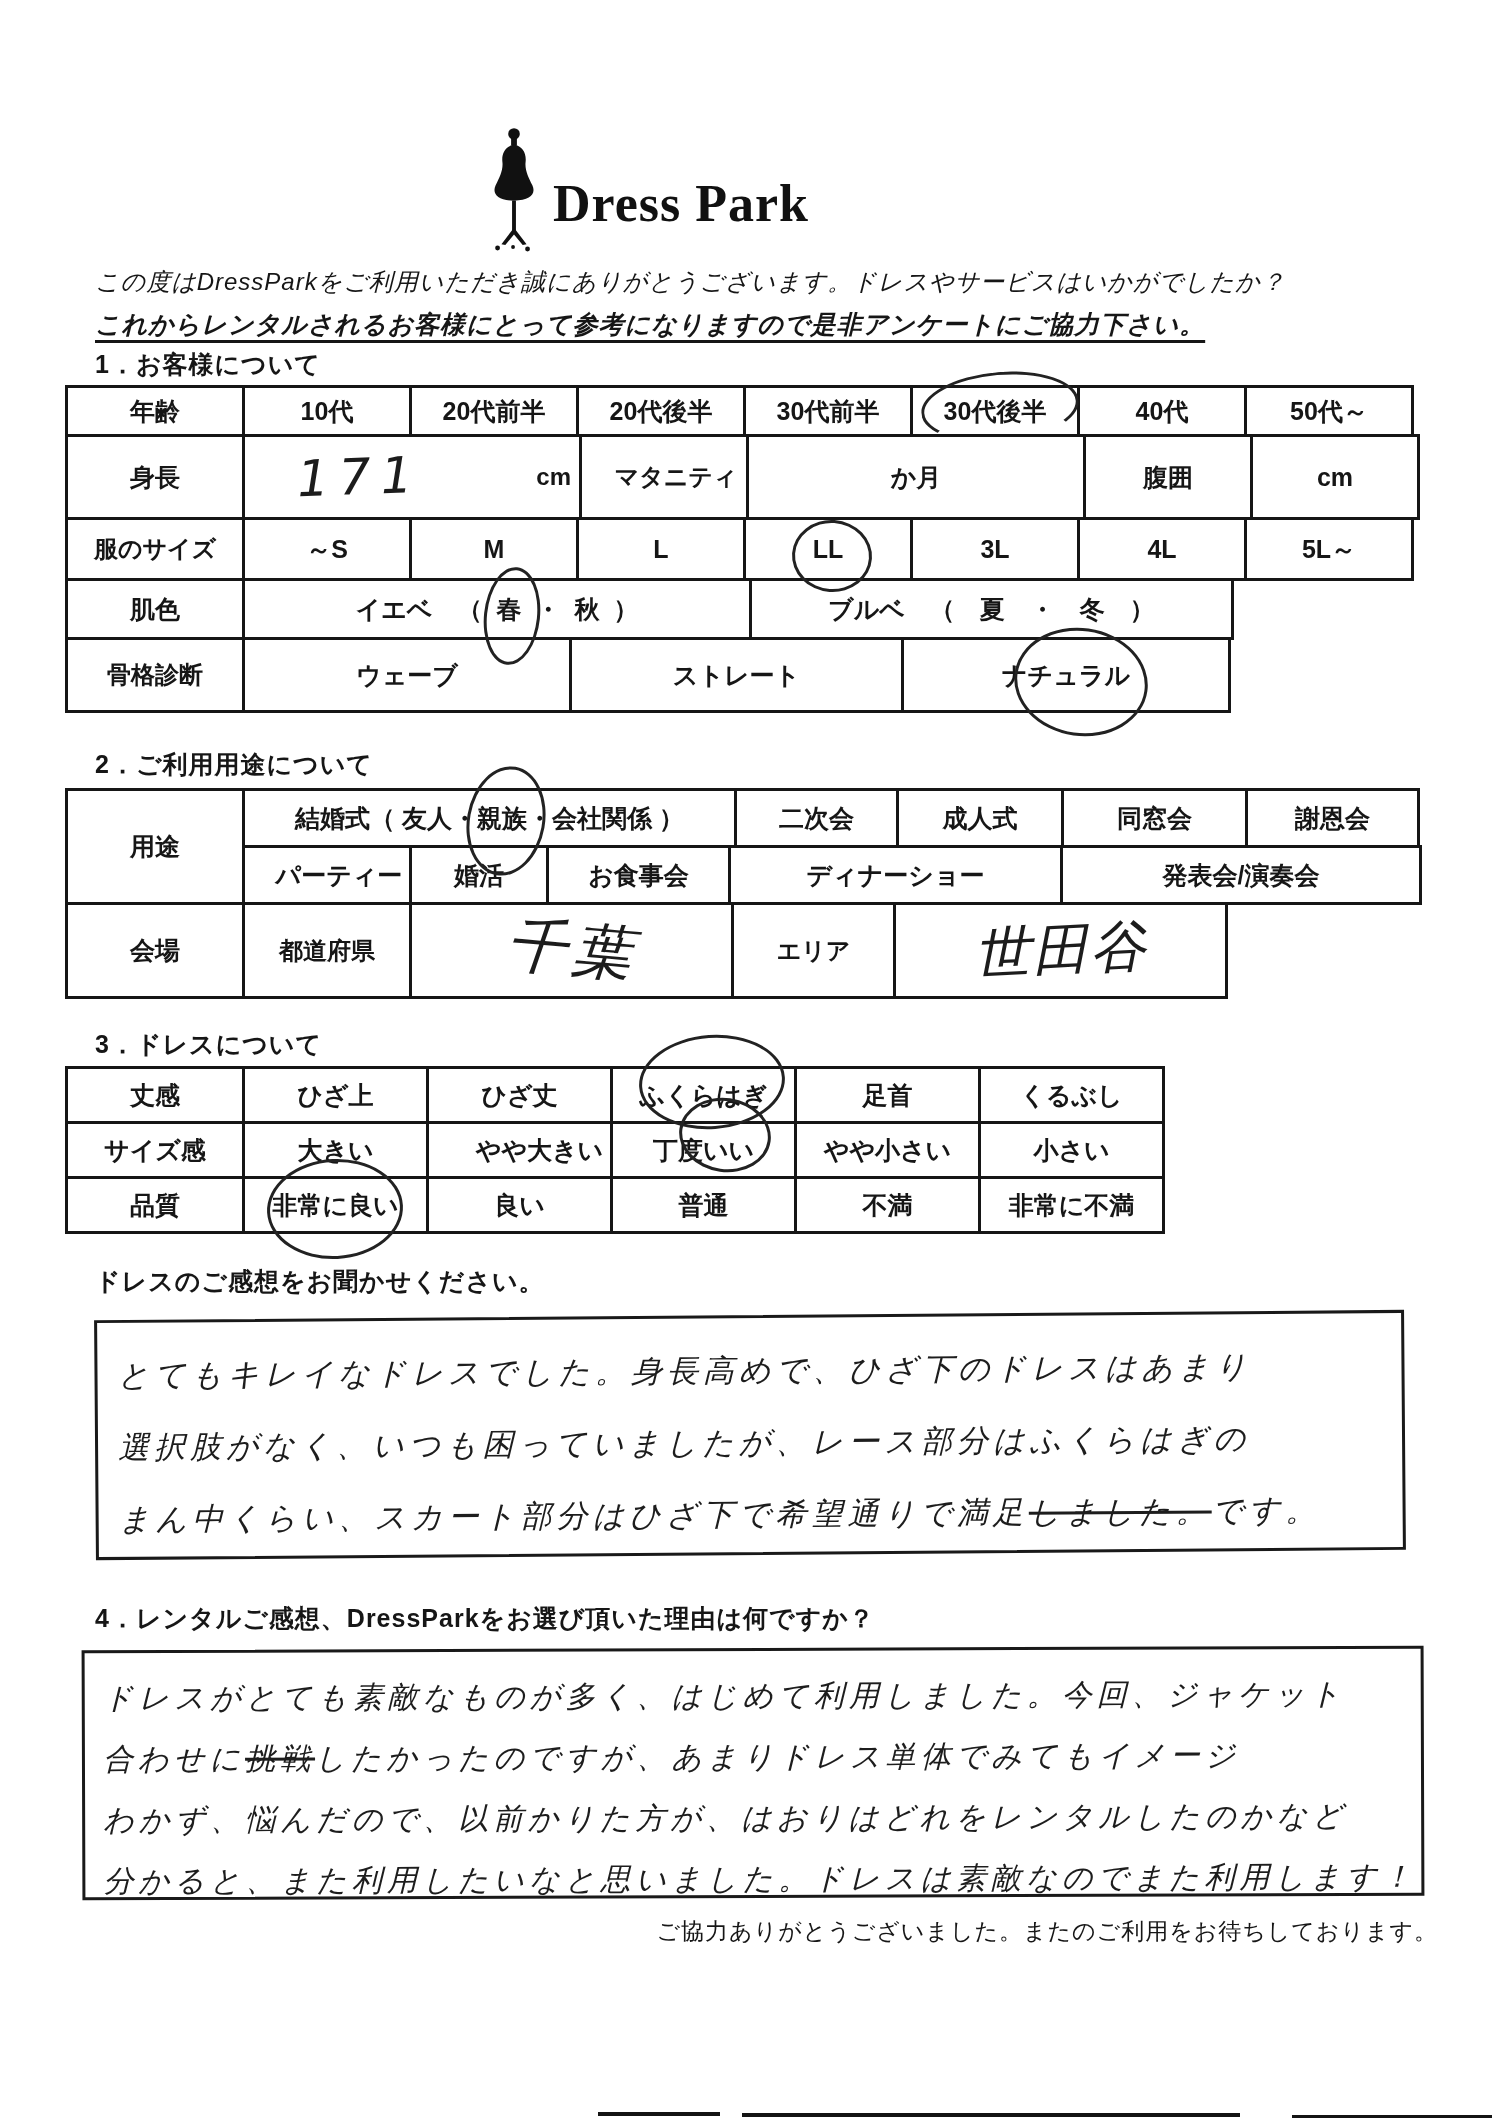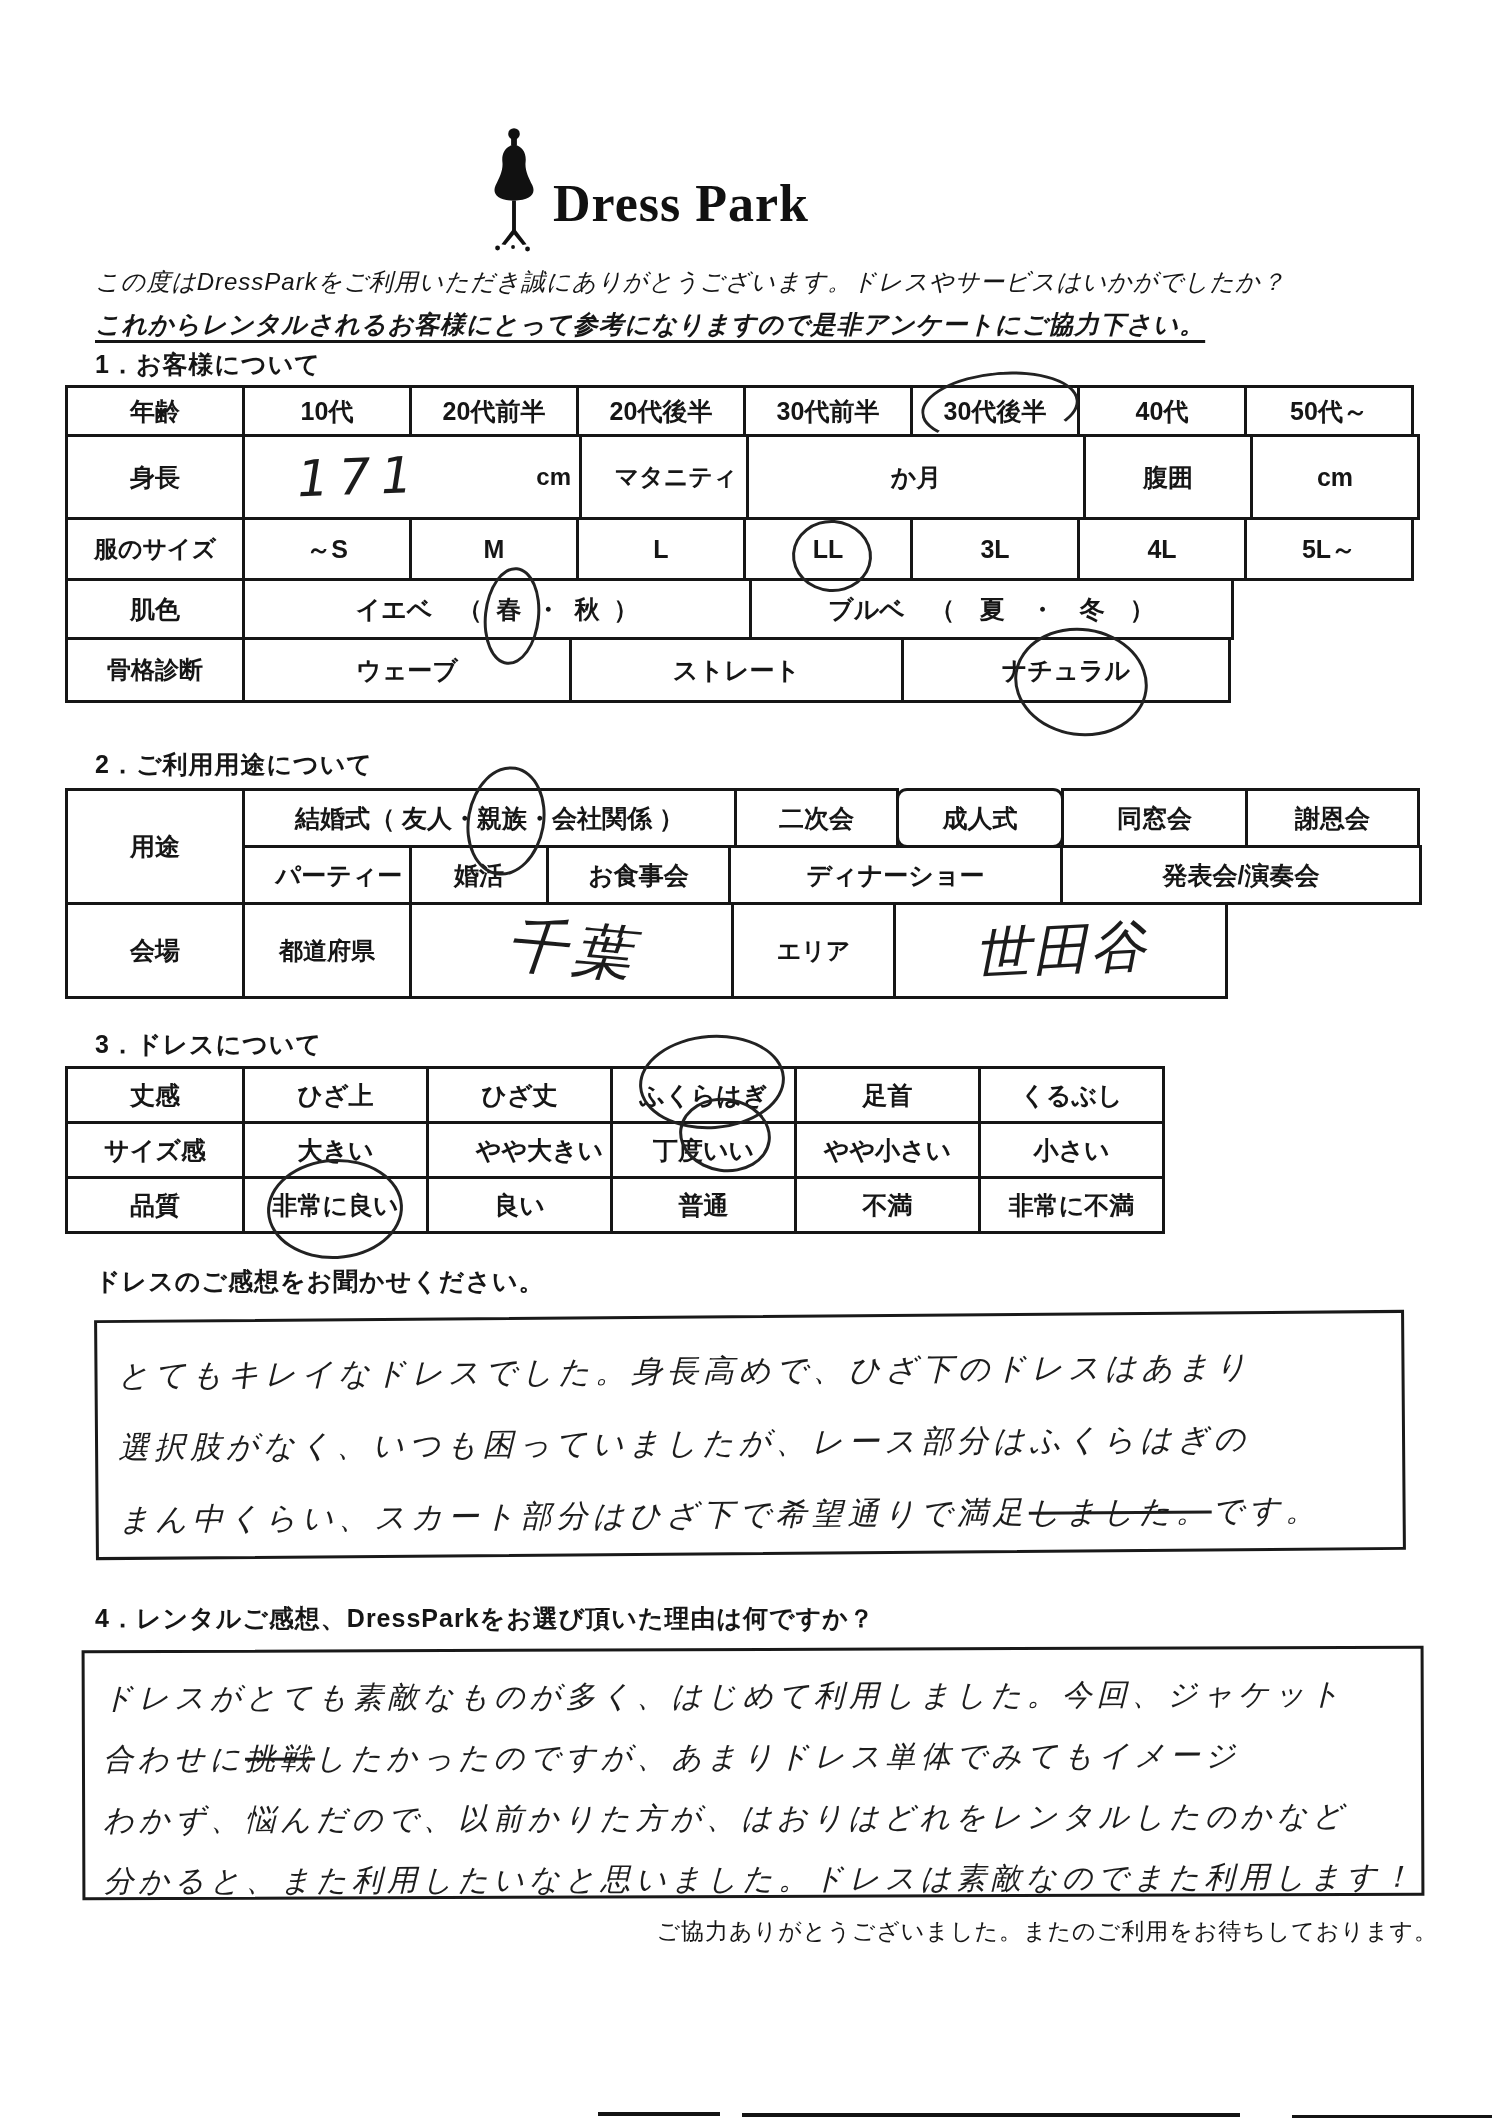--- a/index.html
+++ b/index.html
@@ -110,21 +110,21 @@
         <span>春</span>
         <span class="circ" style="width:50px; height:92px; left:-12px; top:-26px; transform:rotate(6deg);"></span>
       </span>
       <span>・</span>
       <span>秋</span>
       <span>）</span>
     </div>
     <div class="tc" style="width:485px;">ブルベ　（　夏　・　冬　）</div>
   </div>
 
-  <div class="trow" style="height:66px;">
+  <div class="trow" style="height:76px;">
     <div class="tc" style="width:180px; font-size:24px;">骨格診断</div>
     <div class="tc" style="width:330px;">ウェーブ</div>
     <div class="tc" style="width:335px;">ストレート</div>
     <div class="tc" style="width:330px;">
       <span>ナチュラル</span>
       <span class="circ" style="width:128px; height:102px; left:110px; top:-12px; transform:rotate(8deg);"></span>
     </div>
   </div>
 </div>
 
@@ -137,21 +137,21 @@
       <div class="trow" style="height:60px;">
         <div class="tc" style="width:495px;">
           <span>結婚式（ 友人・</span>
           <span style="position:relative;">
             <span>親族</span>
             <span class="circ" style="width:72px; height:104px; left:-10px; top:-36px; transform:rotate(10deg);"></span>
           </span>
           <span>・会社関係 ）</span>
         </div>
         <div class="tc" style="width:165px;">二次会</div>
-        <div class="tc" style="width:168px;border-radius:11px;">成人式</div>
+        <div class="tc" style="width:168px;">成人式</div>
         <div class="tc" style="width:187px;">同窓会</div>
         <div class="tc" style="width:175px;">謝恩会</div>
       </div>
       <div class="trow" style="height:60px;">
         <div class="tc" style="width:170px;padding-left:24px;">パーティー</div>
         <div class="tc" style="width:140px;">婚活</div>
         <div class="tc" style="width:185px;">お食事会</div>
         <div class="tc" style="width:335px;">ディナーショー</div>
         <div class="tc" style="width:362px;">発表会/演奏会</div>
       </div>

